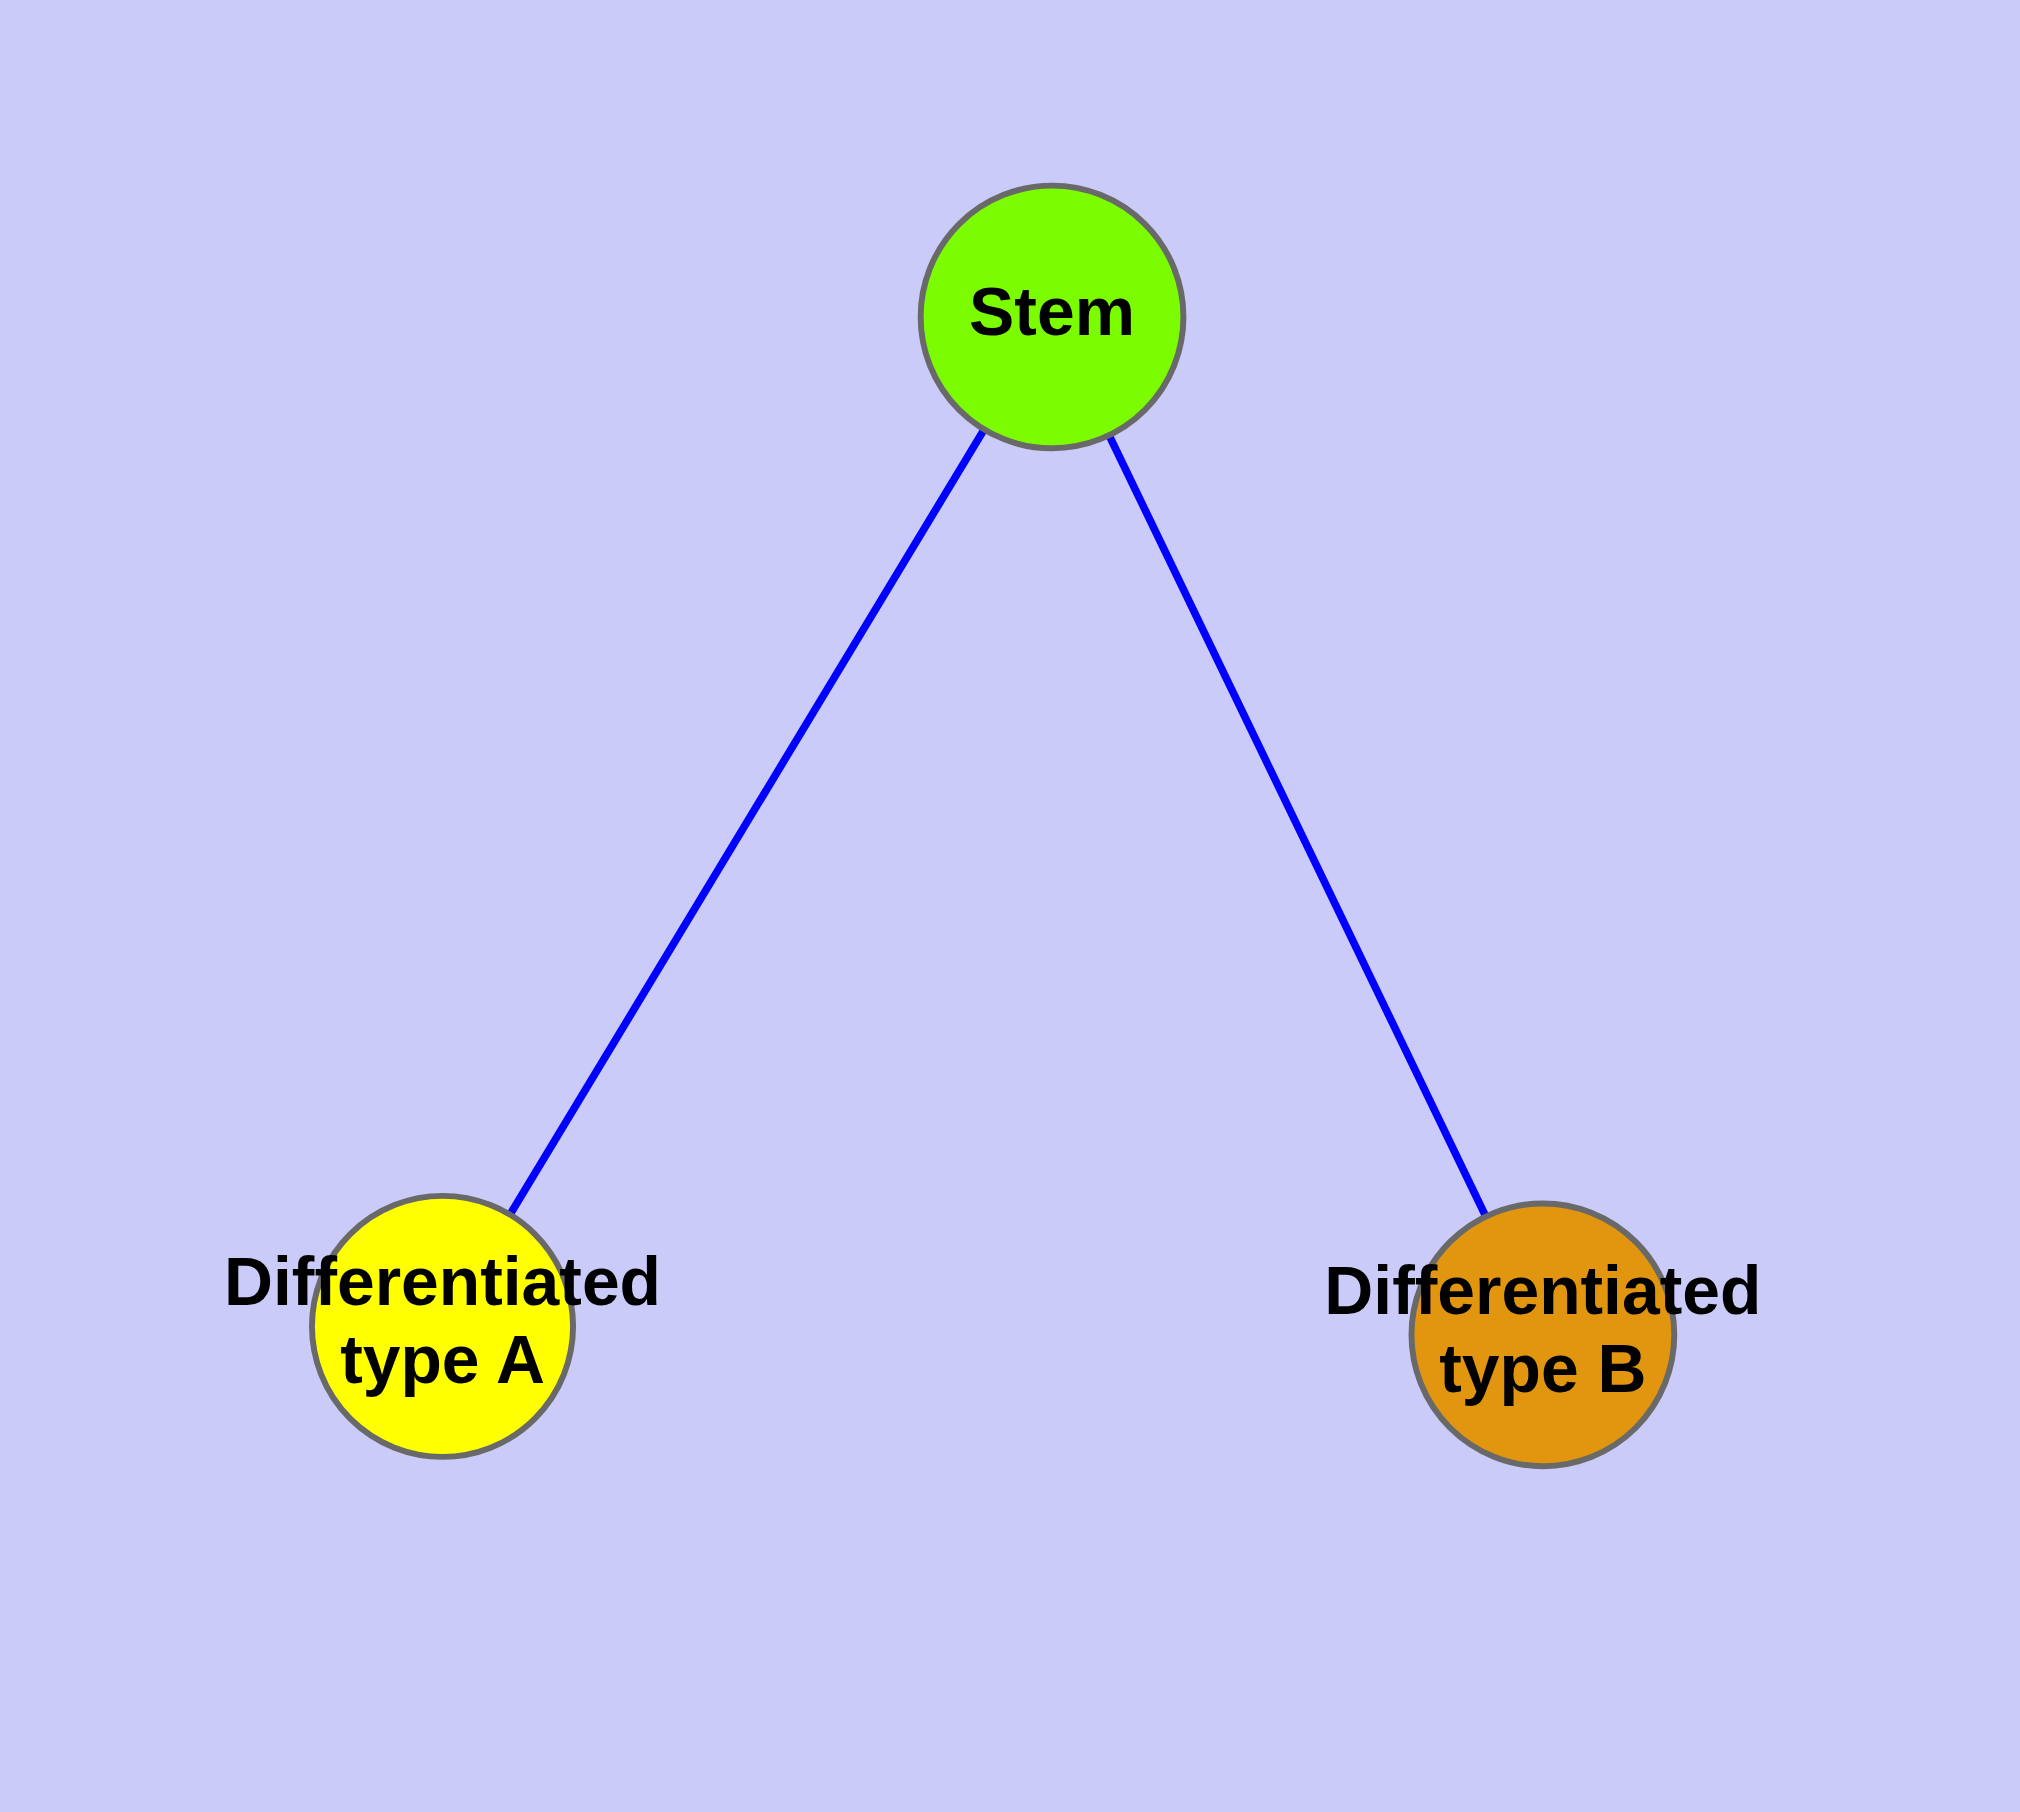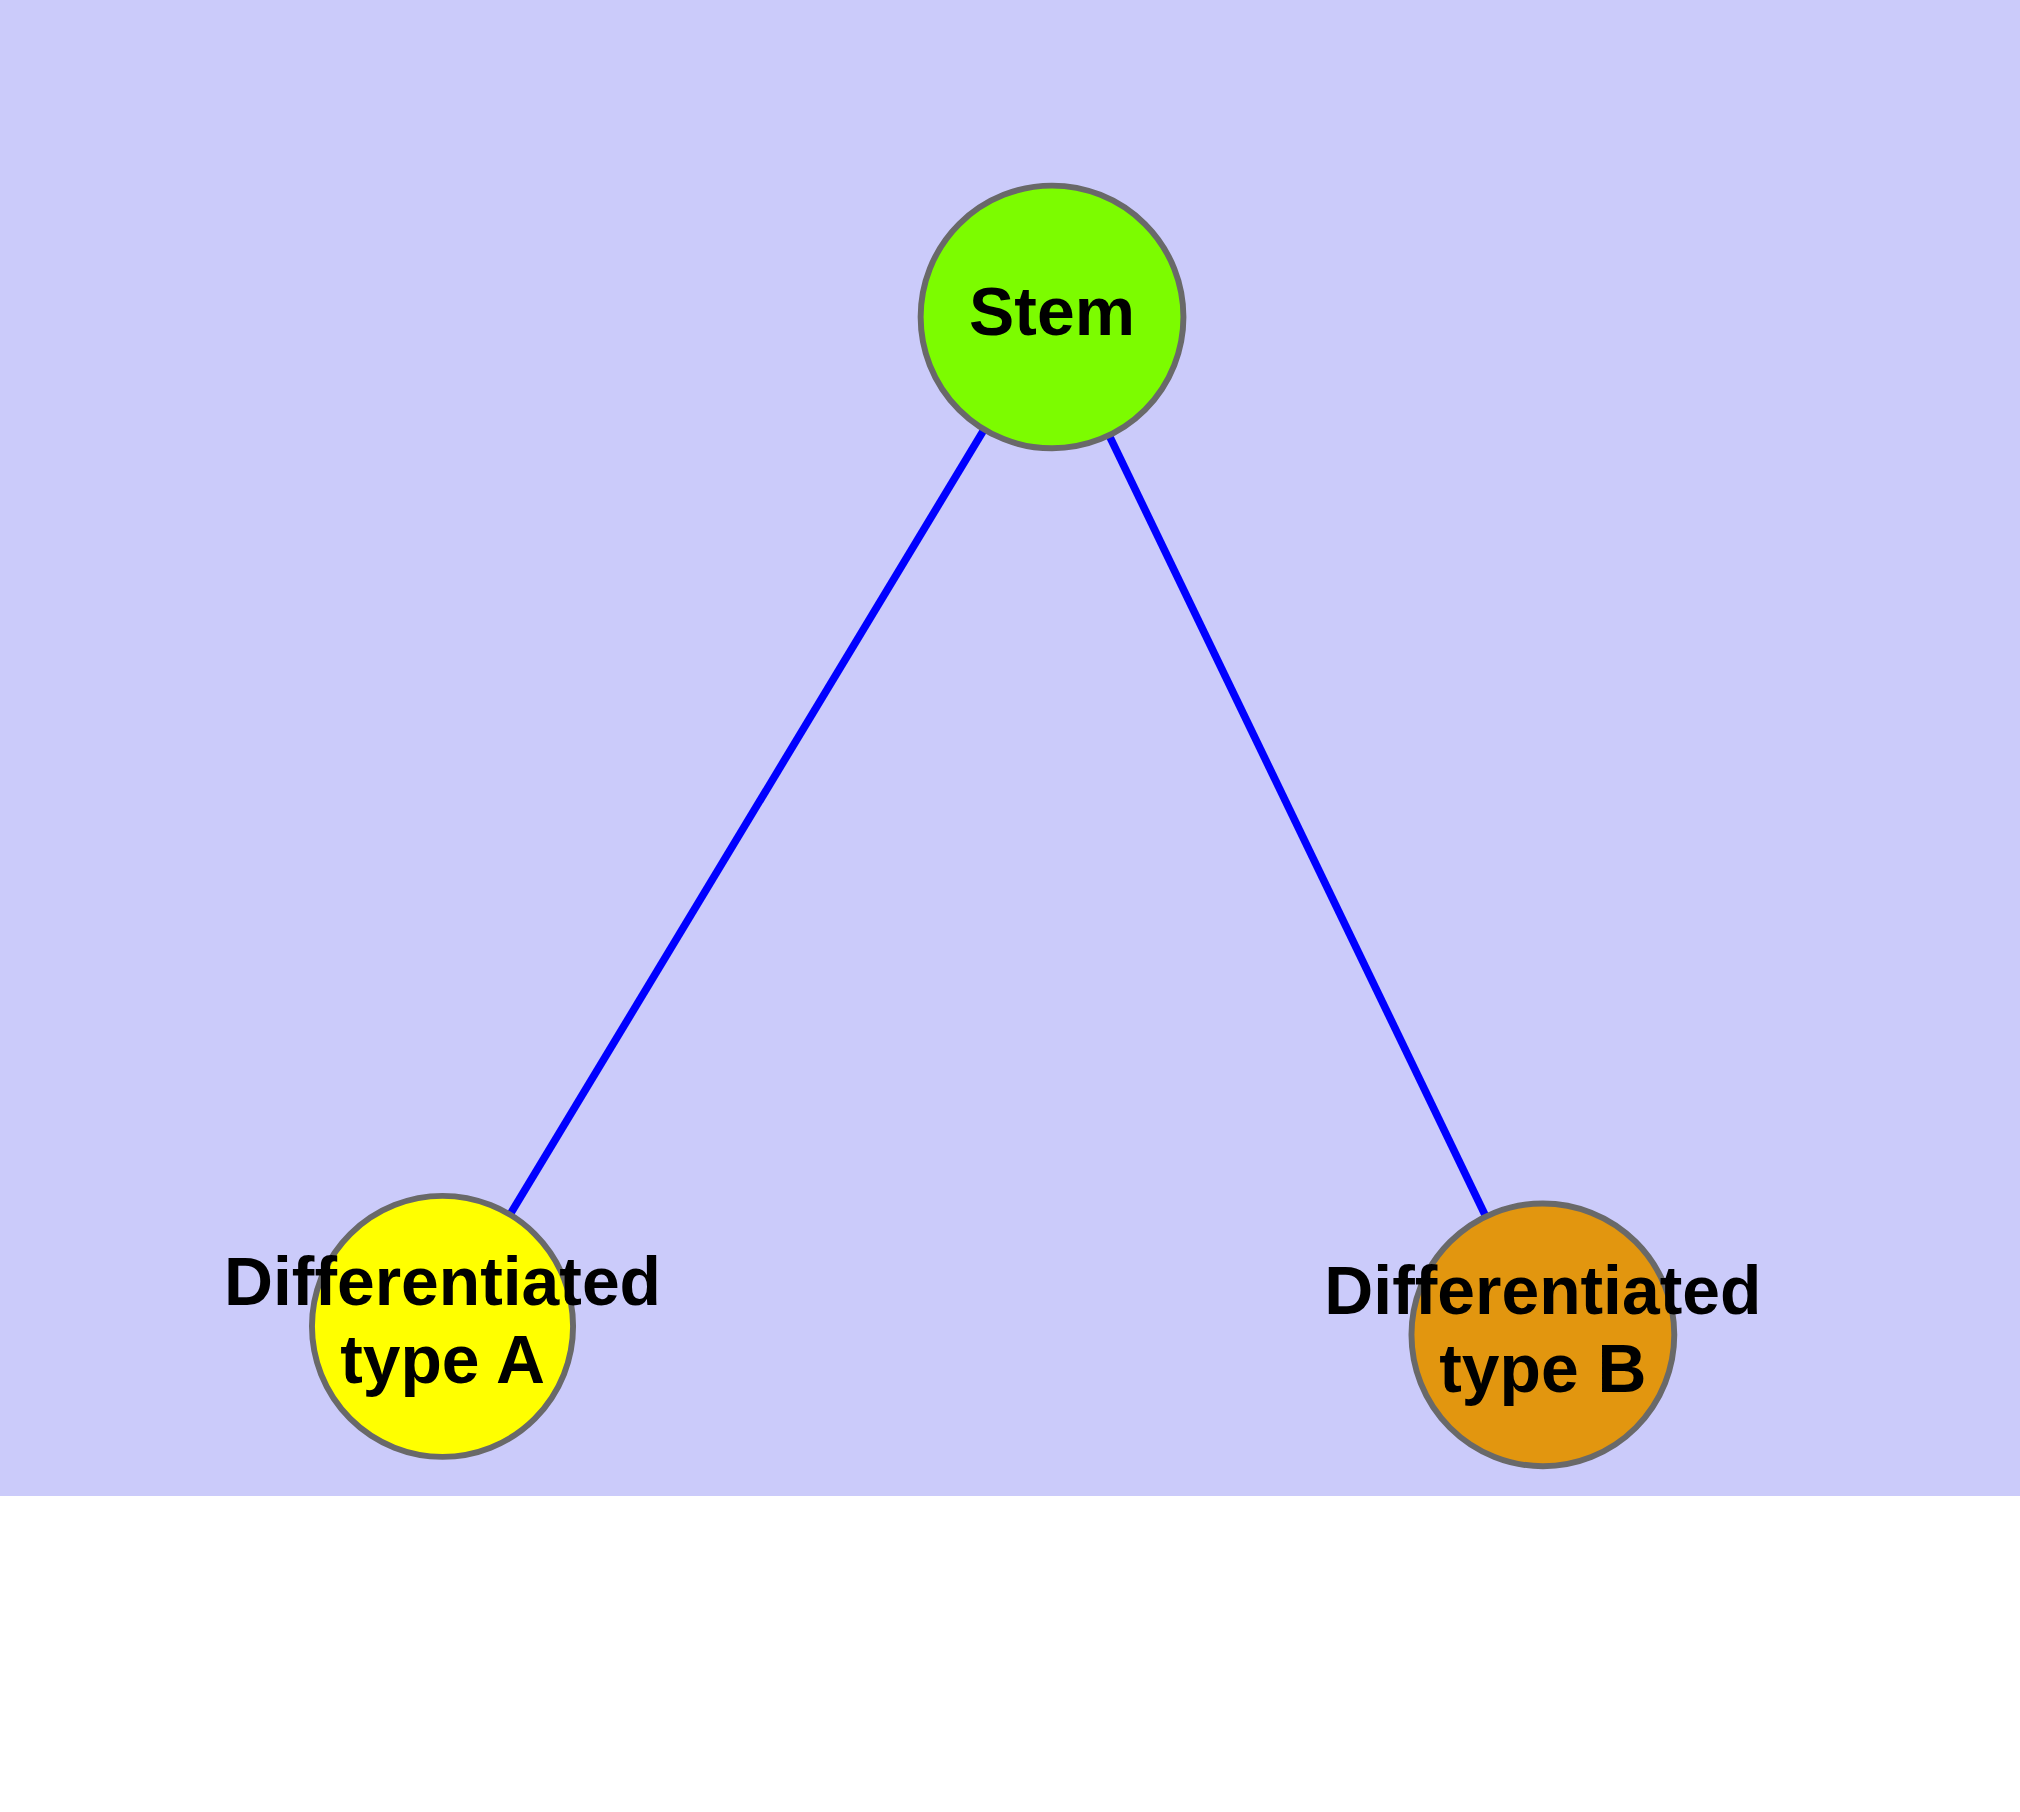--- a/index.html
+++ b/index.html
@@ -27,21 +27,21 @@
     font-weight: bold;
     fill: #000000;
     text-anchor: middle;
     dominant-baseline: middle;
     paint-order: normal;
   }
 </style>
 </head>
 <body>
 
-<div id="canvas" style="width: 2021px; height: 1496px; background: rgb(203, 203, 250);">
+<div id="canvas" style="width: 2021px; height: 1812px; background: rgb(203, 203, 250);">
   <svg id="graph-svg" viewBox="0 0 2384 2138" preserveAspectRatio="none" xmlns="http://www.w3.org/2000/svg" style="width: 2021px; height: 1812px;">
 
     <rect id="bg-rect" x="0" y="0" width="2384" height="2138" fill="#CBCBFA"></rect>
 
     <g id="edges-layer">
         <line x1="1241" y1="374" x2="522" y2="1565" stroke="#0000FF" stroke-width="9" stroke-linecap="butt"></line>
         <line x1="1241" y1="374" x2="1820" y2="1575" stroke="#0000FF" stroke-width="9" stroke-linecap="butt"></line>
       </g>
     <g id="nodes-layer">
         <circle cx="1241" cy="374" r="155" fill="#7CFC00" stroke="#696969" stroke-width="7"></circle>

